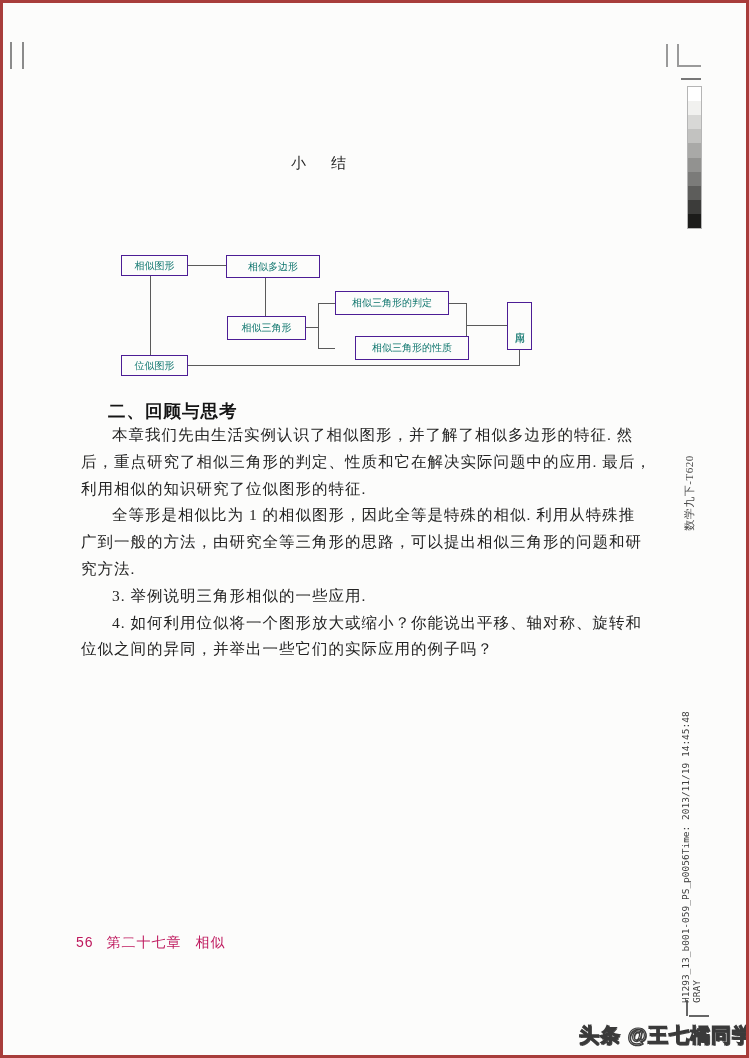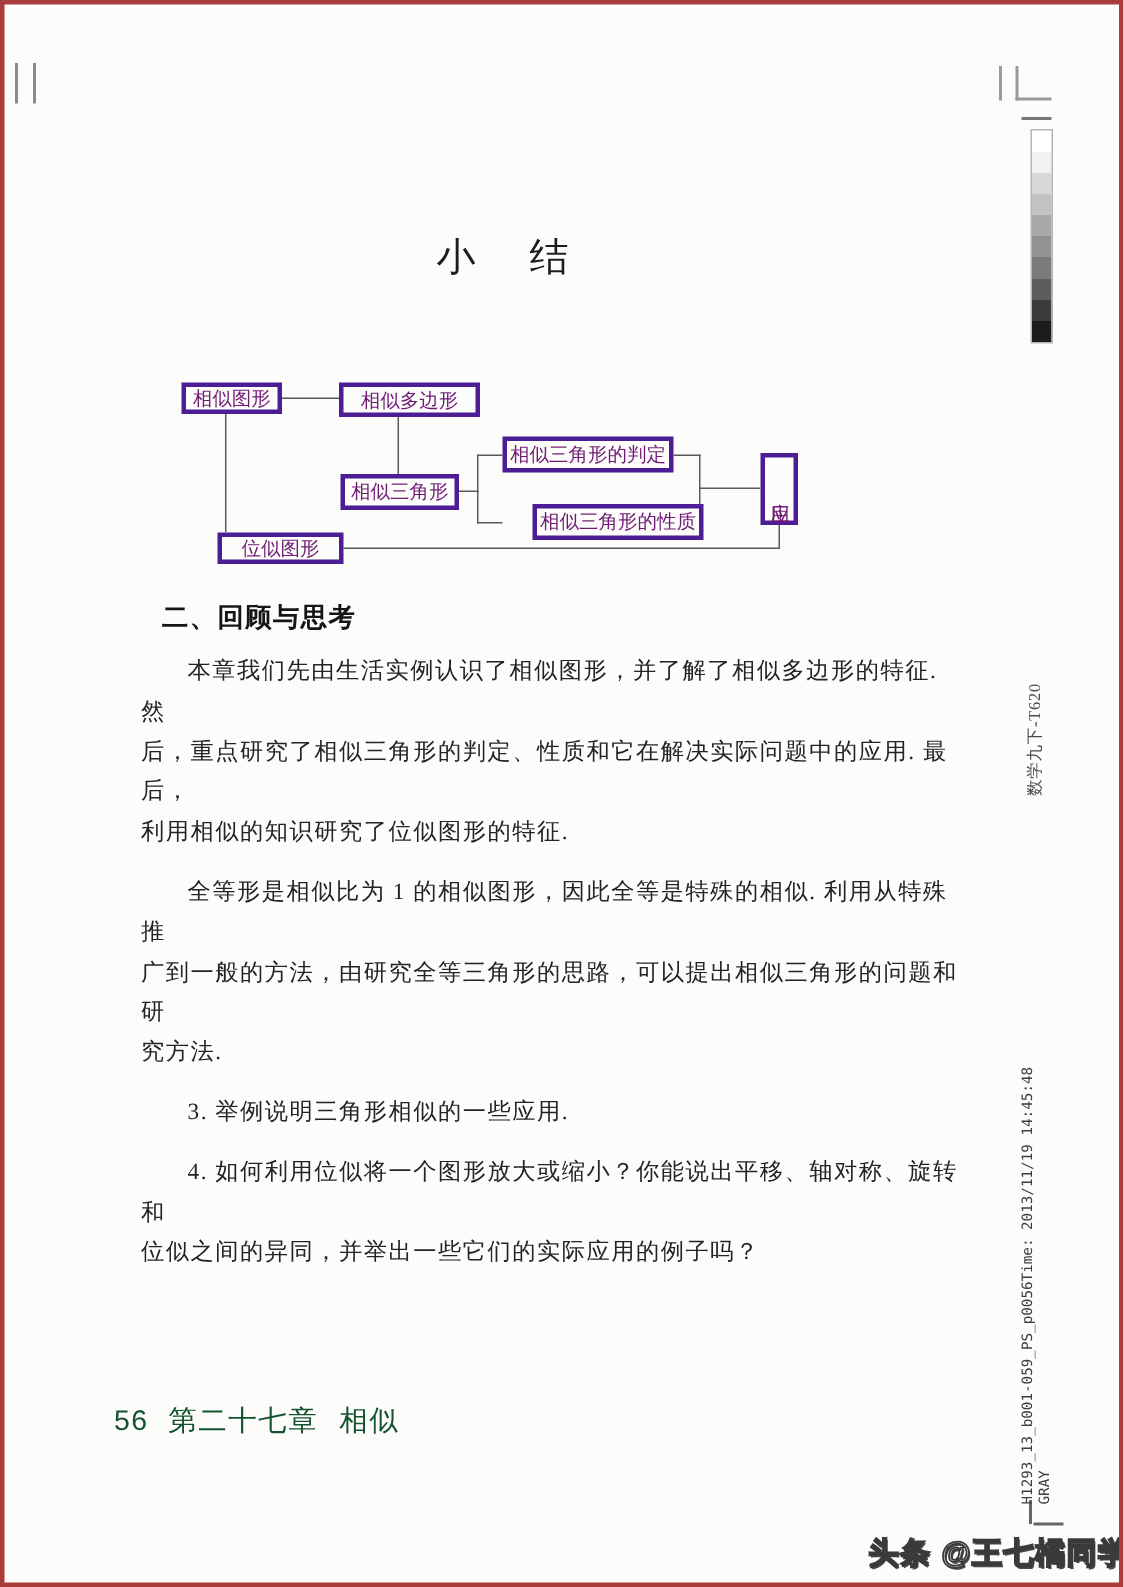--- a/index.html
+++ b/index.html
@@ -30,69 +30,69 @@
       #ffffff 0 10%, #f1f1ef 10% 20%, #d8d8d6 20% 30%, #c2c2c0 30% 40%,
       #a9a9a7 40% 50%, #929290 50% 60%, #7b7b79 60% 70%, #5d5d5b 70% 80%,
       #3c3c3a 80% 90%, #1c1c1a 90% 100%);
   }
   
   .brv{left:683px;top:997px;width:2px;height:16px;background:#666;}
   .brh{left:686px;top:1012px;width:20px;height:2px;background:#666;}
 
   .title{
     position:absolute;left:288px;top:151px;
-    font-size:26px;letter-spacing:5px;color:#1d1d1d;
+    font-size:15px;letter-spacing:5px;color:#1d1d1d;
   }
   .heading{
     position:absolute;left:105px;
     font-family:"Liberation Sans","DejaVu Sans",sans-serif;
     font-weight:bold;font-size:17.5px;color:#151515;letter-spacing:1px;
   }
   .h1{top:211px;}
   .h2{top:396px;}
 
   
   .fbox{
     position:absolute;box-sizing:border-box;
-    border:3px solid #4c1d95;background:#fcfcfb;
+    border:1px solid #4c1d95;background:#fcfcfb;
     display:flex;align-items:center;justify-content:center;
-    font-size:13px;color:#701a75;white-space:nowrap;
+    font-size:10px;color:#0f766e;white-space:nowrap;
   }
   .b1{left:118px;top:252px;width:67px;height:21px;}
   .b2{left:223px;top:252px;width:94px;height:23px;}
   .b3{left:224px;top:313px;width:79px;height:24px;}
   .b4{left:332px;top:288px;width:114px;height:24px;}
   .b5{left:332px;top:333px;width:114px;height:24px;margin-left:20px;}
   .b6{left:504px;top:299px;width:25px;height:48px;writing-mode:vertical-rl;letter-spacing:2px;}
-  .b7{left:118px;top:352px;width:84px;height:21px;margin-left:24px;}
+  .b7{left:118px;top:352px;width:67px;height:21px;}
   .fline{position:absolute;background:#5a5a5a;}
   .l1{left:185px;top:262px;width:39px;height:1px;}
   .l2{left:262px;top:275px;width:1px;height:38px;}
   .l3{left:147px;top:273px;width:1px;height:79px;}
   .l4{left:303px;top:324px;width:13px;height:1px;}
   .l5{left:315px;top:300px;width:1px;height:46px;}
   .l6{left:315px;top:300px;width:17px;height:1px;}
   .l7{left:315px;top:345px;width:17px;height:1px;}
   .l8{left:446px;top:300px;width:18px;height:1px;}
   .l9{left:446px;top:345px;width:18px;height:1px;}
   .l10{left:463px;top:300px;width:1px;height:46px;}
   .l11{left:463px;top:322px;width:41px;height:1px;}
   .l12{left:181px;top:362px;width:336px;height:1px;}
   .l13{left:516px;top:347px;width:1px;height:16px;}
 
   .bodytext{
     position:absolute;left:78px;top:419px;width:572px;
     font-size:15.5px;line-height:26.8px;letter-spacing:1px;color:#232323;
   }
-  .bodytext p{margin:13px;text-indent:2em;white-space:pre-line;}
+  .bodytext p{margin:0;text-indent:2em;white-space:pre-line;}
 
   .footer{
     position:absolute;left:73px;top:931px;
     font-family:"Liberation Sans","DejaVu Sans",sans-serif;
-    font-size:19px;color:#14532d;letter-spacing:1px;
+    font-size:14px;color:#be185d;letter-spacing:1px;
   }
   .footer .pgnum{margin-right:13px;}
   .footer .chap{margin-right:14px;}
 
   .side-label{
     position:absolute;left:640px;top:483px;width:92px;height:14px;
     transform:rotate(-90deg);
     font-size:11px;letter-spacing:0.5px;color:#4a4a4a;
     text-align:center;white-space:nowrap;
   }

